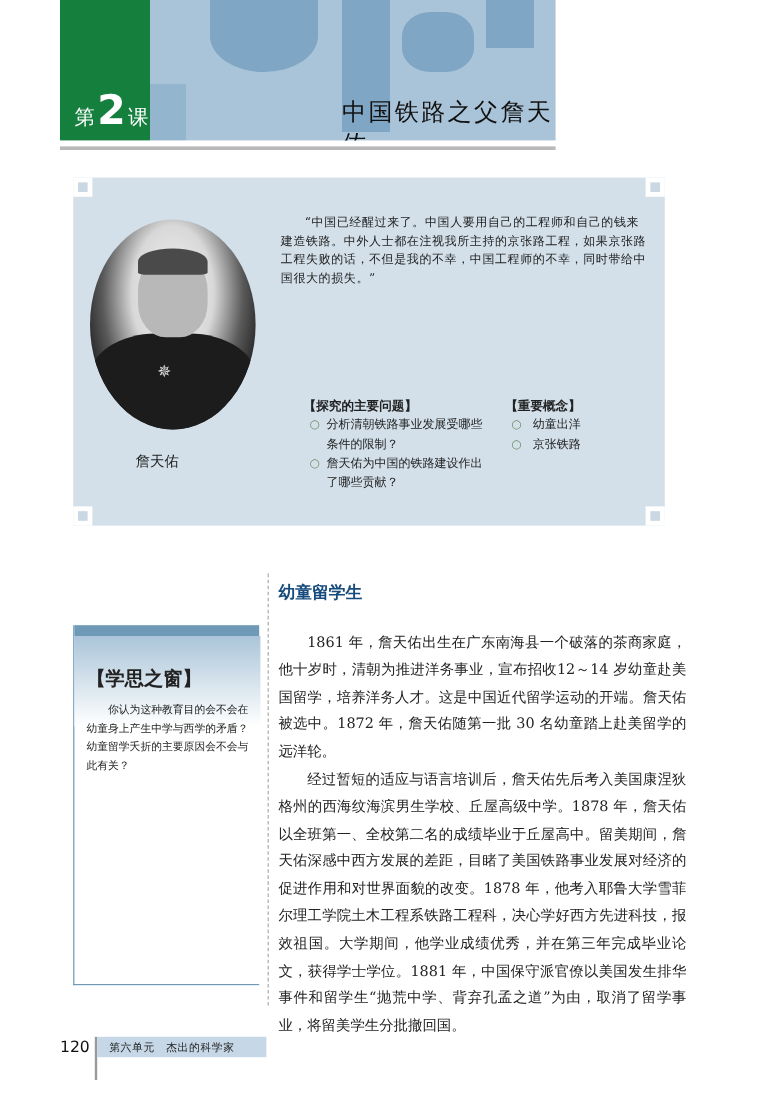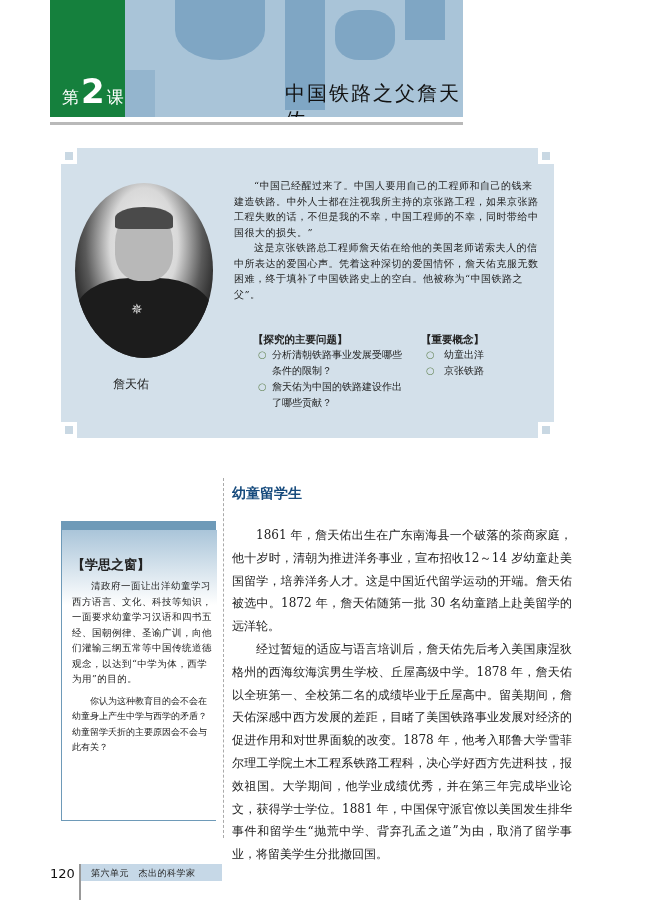--- a/index.html
+++ b/index.html
@@ -36,21 +36,21 @@
   .concepts { position:absolute; left:365px; top:183px; width:110px; font-size:10px; line-height:16px; }
   .box-head { font-weight:bold; font-family:Liberation Sans, sans-serif; font-size:10.5px; margin-left:-5px; }
   .qitem { position:relative; padding-left:14px; }
   .bullet { position:absolute; left:0; top:0; color:#6b8a5e; }
 
   
   .dash-line { position:absolute; left:223px; top:478px; width:0; height:360px; border-left:1px dashed #aaa; }
   .side { position:absolute; left:61px; top:521px; width:155px; height:300px; border-left:1px solid #6e9ab8; border-bottom:1px solid #6e9ab8; }
   .side-top { height:9px; background:#6e9ab8; }
   .side-grad { position:absolute; left:0; top:9px; width:155px; height:75px; background:linear-gradient(#aac5d9, #ffffff); }
-  .side-title { position:absolute; left:10px; top:35px; font-weight:bold; font-size:13px; font-family:"DejaVu Sans", sans-serif; }
+  .side-title { position:absolute; left:10px; top:35px; font-weight:bold; font-size:16px; font-family:"DejaVu Sans", sans-serif; }
   .side-text { position:absolute; left:10px; top:57px; width:140px; font-size:9.5px; line-height:15.5px; letter-spacing:0.5px; }
   .side-text p { text-indent:2em; }
   .side-text p.q { margin-top:7px; font-family:"DejaVu Sans", sans-serif; font-size:9px; letter-spacing:0; }
 
   
   .section-heading { position:absolute; left:232px; top:485px; color:#174b7d; font-weight:bold; font-size:14px; font-family:"DejaVu Sans", sans-serif; }
   .main-text { position:absolute; left:232px; top:524px; width:340px; font-size:12px; line-height:22.8px; color:#222; }
   .main-text p { text-indent:2em; text-align:justify; }
 
   
@@ -87,21 +87,20 @@
   <div class="portrait">
     <div class="body"></div>
     <div class="face"></div>
     <div class="hair"></div>
     <div class="medal">✵</div>
   </div>
   <div class="caption">詹天佑</div>
 
   <div class="quote">
     <p>“中国已经醒过来了。中国人要用自己的工程师和自己的钱来建造铁路。中外人士都在注视我所主持的京张路工程，如果京张路工程失败的话，不但是我的不幸，中国工程师的不幸，同时带给中国很大的损失。”</p>
-    <p>这是京张铁路总工程师詹天佑在给他的美国老师诺索夫人的信中所表达的爱国心声。凭着这种深切的爱国情怀，詹天佑克服无数困难，终于填补了中国铁路史上的空白。他被称为“中国铁路之父”。</p>
   </div>
 
   <div class="questions">
     <div class="box-head">【探究的主要问题】</div>
     <div class="qitem">
       <span class="bullet">○</span>
       <span>分析清朝铁路事业发展受哪些条件的限制？</span>
     </div>
     <div class="qitem">
       <span class="bullet">○</span>
@@ -122,21 +121,20 @@
   </div>
 </div>
 
 <div class="dash-line"></div>
 
 <div class="side">
   <div class="side-top"></div>
   <div class="side-grad"></div>
   <div class="side-title">【学思之窗】</div>
   <div class="side-text">
-    <p>清政府一面让出洋幼童学习西方语言、文化、科技等知识，一面要求幼童学习汉语和四书五经、国朝例律、圣谕广训，向他们灌输三纲五常等中国传统道德观念，以达到“中学为体，西学为用”的目的。</p>
     <p class="q">你认为这种教育目的会不会在幼童身上产生中学与西学的矛盾？幼童留学夭折的主要原因会不会与此有关？</p>
   </div>
 </div>
 
 <div class="section-heading">幼童留学生</div>
 <div class="main-text">
   <p>1861 年，詹天佑出生在广东南海县一个破落的茶商家庭，他十岁时，清朝为推进洋务事业，宣布招收12～14 岁幼童赴美国留学，培养洋务人才。这是中国近代留学运动的开端。詹天佑被选中。1872 年，詹天佑随第一批 30 名幼童踏上赴美留学的远洋轮。</p>
   <p>经过暂短的适应与语言培训后，詹天佑先后考入美国康涅狄格州的西海纹海滨男生学校、丘屋高级中学。1878 年，詹天佑以全班第一、全校第二名的成绩毕业于丘屋高中。留美期间，詹天佑深感中西方发展的差距，目睹了美国铁路事业发展对经济的促进作用和对世界面貌的改变。1878 年，他考入耶鲁大学雪菲尔理工学院土木工程系铁路工程科，决心学好西方先进科技，报效祖国。大学期间，他学业成绩优秀，并在第三年完成毕业论文，获得学士学位。1881 年，中国保守派官僚以美国发生排华事件和留学生“抛荒中学、背弃孔孟之道”为由，取消了留学事业，将留美学生分批撤回国。</p>
 </div>
 

